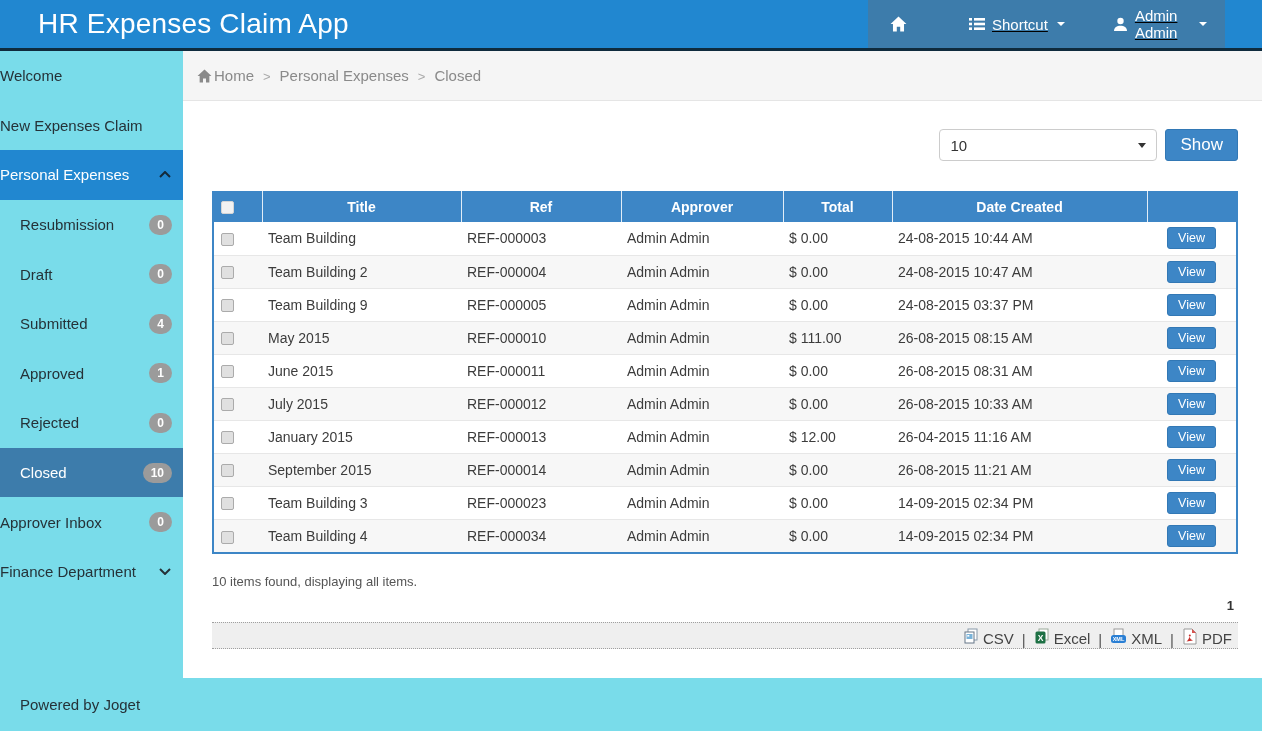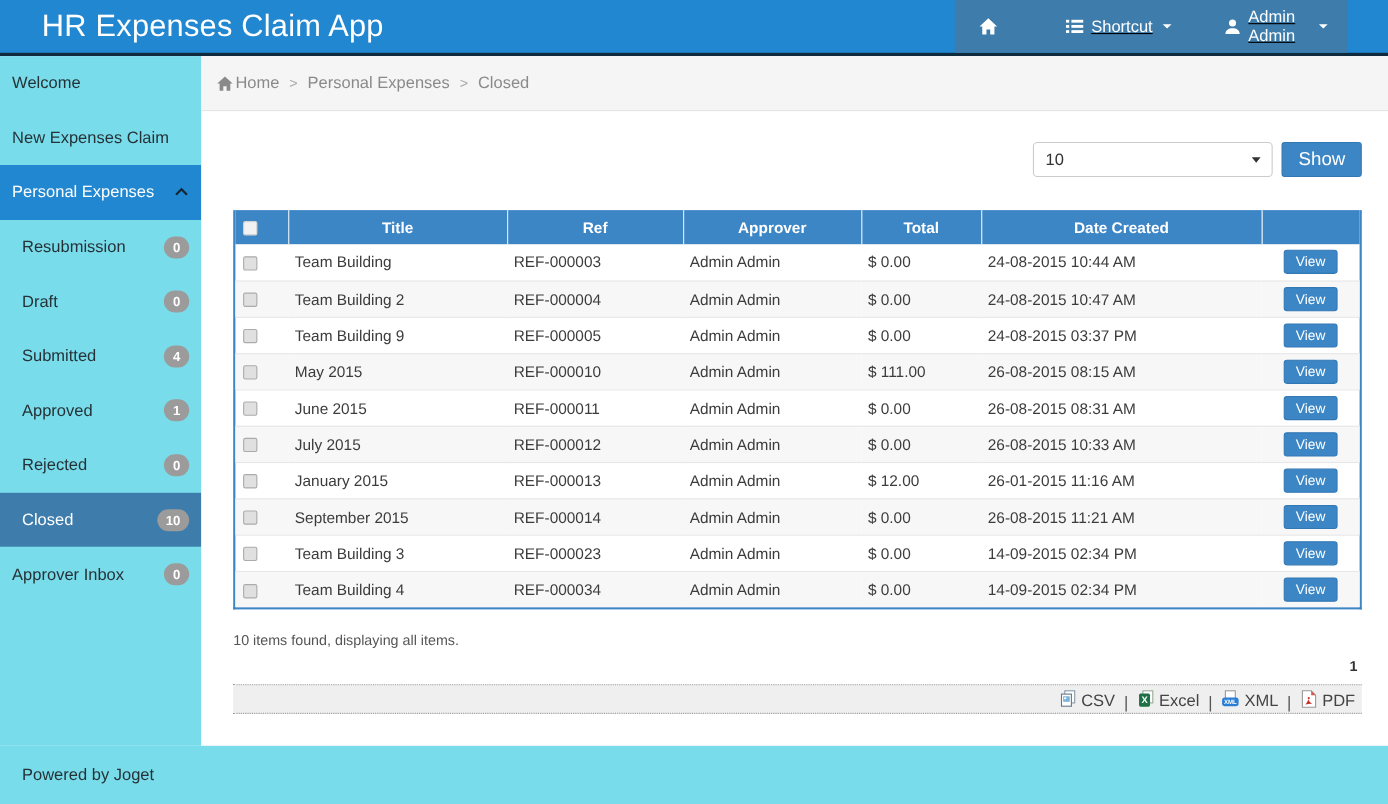--- a/index.html
+++ b/index.html
@@ -23,21 +23,21 @@
   .nav-item.home{ padding:0 22px; }
   .nav-item.shortcut{ padding:0 24px; margin-left:16px; }
   .nav-item.user{ padding:0 18px; margin-left:6px; }
   .nav-caret{ width:0; height:0; border-left:4px solid transparent;
     border-right:4px solid transparent; border-top:4px solid #fff; margin-left:2px; }
   .nav-icon svg{ display:block; }
 
   
   .sidebar{ position:absolute; left:0; top:51px; width:183px; height:627px;
     background:var(--sidebar-cyan); }
-  .side-item{ height:49.6px; display:flex; align-items:center; padding-left:11px;
+  .side-item{ height:49.6px; display:flex; align-items:center; 
     color:#253238; font-size:15px; cursor:pointer; }
   .side-item.sub{ padding-left:20px; }
   .side-item .side-label{ flex:1; }
   .side-item.active{ background:var(--header-blue); color:#fff; }
   .side-item.sub.active{ background:var(--nav-blue); color:#fff; }
   .badge{ background:var(--badge-gray); color:#fff; font-size:12px; font-weight:bold;
     border-radius:11px; padding:3px 8px; min-width:21px; text-align:center;
     margin-right:11px; line-height:14px; }
   .side-chevron{ margin-right:12px; display:flex; align-items:center; }
 
@@ -175,20 +175,28 @@
         <span class="side-label">Rejected</span>
         <span class="badge">0</span>
       </div>
       <div class="side-item sub active">
         <span class="side-label">Closed</span>
         <span class="badge">10</span>
       </div>
       <div class="side-item">
         <span class="side-label">Approver Inbox</span>
         <span class="badge">0</span>
+      </div>
+      <div class="side-item">
+        <span class="side-label">Finance Department</span>
+        <span class="side-chevron" style="color: rgb(37, 50, 56);">
+          <svg width="12" height="7" viewBox="0 0 12 7">
+            <polyline points="1,1 6,6 11,1" fill="none" stroke="currentColor" stroke-width="2"></polyline>
+          </svg>
+        </span>
       </div>
     </div>
 </div>
 
 <div class="main">
 
   <div class="breadcrumb">
     <span class="bc-home-icon">
       <svg width="15" height="14" viewBox="0 0 16 15">
           <path fill="#8a8a8a" d="M8 0.5L15.5 7.5h-2.3v7h-3.6v-4.4H6.4v4.4H2.8v-7H0.5z"></path>
@@ -283,21 +291,21 @@
               <td>$ 0.00</td>
               <td>26-08-2015 10:33 AM</td>
               <td class="col-view"><button class="view-btn">View</button></td>
             </tr>
             <tr>
               <td class="col-check"><span class="cbx"></span></td>
               <td>January 2015</td>
               <td>REF-000013</td>
               <td>Admin Admin</td>
               <td>$ 12.00</td>
-              <td>26-01-2015 11:16 AM</td>
+              <td>26-04-2015 11:16 AM</td>
               <td class="col-view"><button class="view-btn">View</button></td>
             </tr>
             <tr>
               <td class="col-check"><span class="cbx"></span></td>
               <td>September 2015</td>
               <td>REF-000014</td>
               <td>Admin Admin</td>
               <td>$ 0.00</td>
               <td>26-08-2015 11:21 AM</td>
               <td class="col-view"><button class="view-btn">View</button></td>

